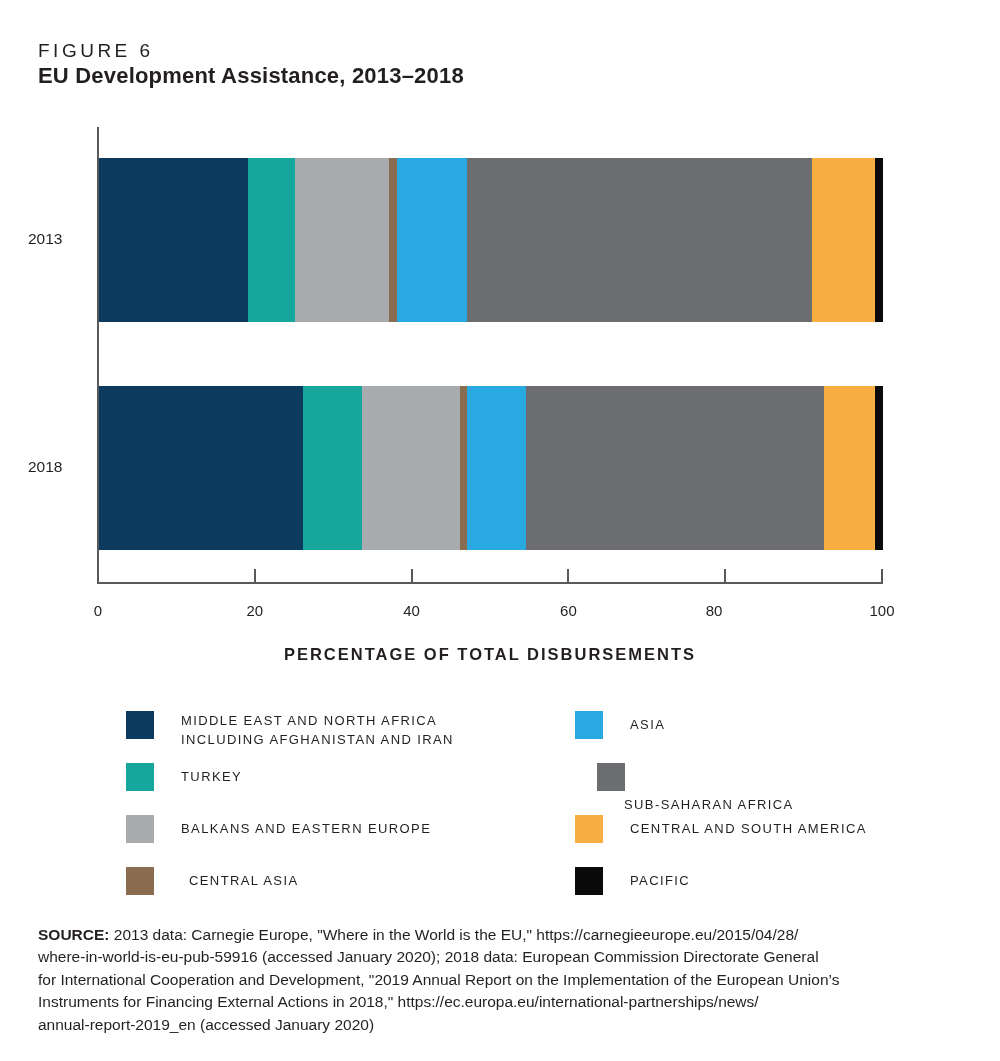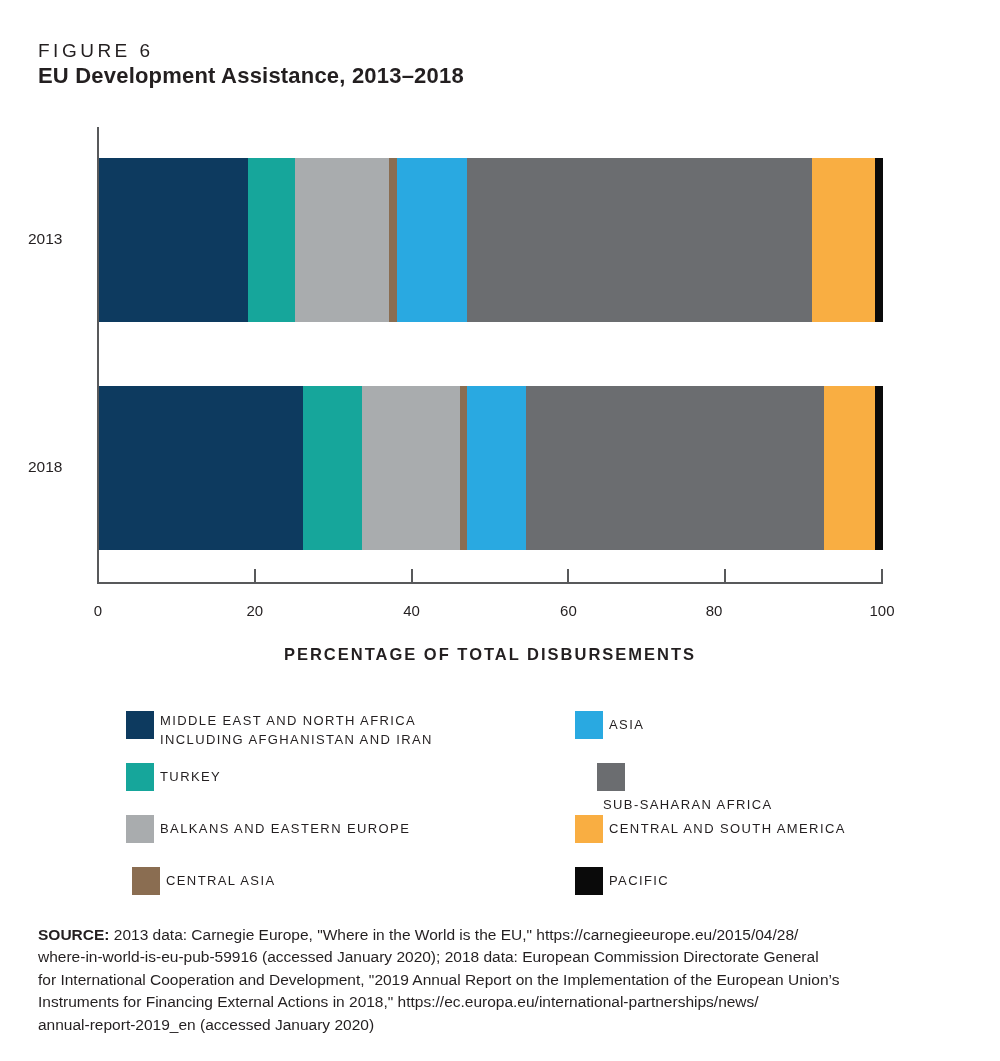--- a/index.html
+++ b/index.html
@@ -20,21 +20,21 @@
   .tick{position:absolute;width:2px;height:13px;top:569px;background:#58595b;}
   .tick-label{position:absolute;top:602px;font-size:15px;color:#231f20;transform:translateX(-50%);}
   .year-label{position:absolute;left:28px;width:52px;
               font-size:15.5px;color:#231f20;}
 
   .x-title{position:absolute;top:645px;left:98px;width:784px;text-align:center;
            font-weight:700;font-size:16.5px;letter-spacing:2px;color:#231f20;}
 
   .legend-item{position:absolute;display:flex;align-items:flex-start;}
   .legend-swatch{width:28px;height:28px;flex:0 0 28px;}
-  .legend-label{margin-left:6px;font-size:13px;letter-spacing:1.4px;
+  .legend-label{margin-left:27px;font-size:13px;letter-spacing:1.4px;
                 line-height:19px;color:#231f20;white-space:nowrap;}
   .legend-label.single{line-height:28px;}
 
   .source{position:absolute;left:38px;top:924px;width:930px;font-size:15.5px;
           line-height:22.4px;color:#231f20;}
   .source b{font-weight:700;}
 </style>
 </head>
 <body>
 
@@ -94,21 +94,21 @@
         <div class="legend-label single">
           <div>TURKEY</div>
         </div>
       </div>
       <div class="legend-item" style="left: 126px; top: 815px;">
         <div class="legend-swatch" style="background: rgb(169, 172, 174);"></div>
         <div class="legend-label single">
           <div>BALKANS AND EASTERN EUROPE</div>
         </div>
       </div>
-      <div class="legend-item" style="left: 132px; top: 867px;">
+      <div class="legend-item" style="left: 126px; top: 867px; gap: 8px;">
         <div class="legend-swatch" style="background: rgb(138, 109, 81);"></div>
         <div class="legend-label single">
           <div>CENTRAL ASIA</div>
         </div>
       </div>
       <div class="legend-item" style="left: 575px; top: 711px;">
         <div class="legend-swatch" style="background: rgb(41, 169, 225);"></div>
         <div class="legend-label single">
           <div>ASIA</div>
         </div>

